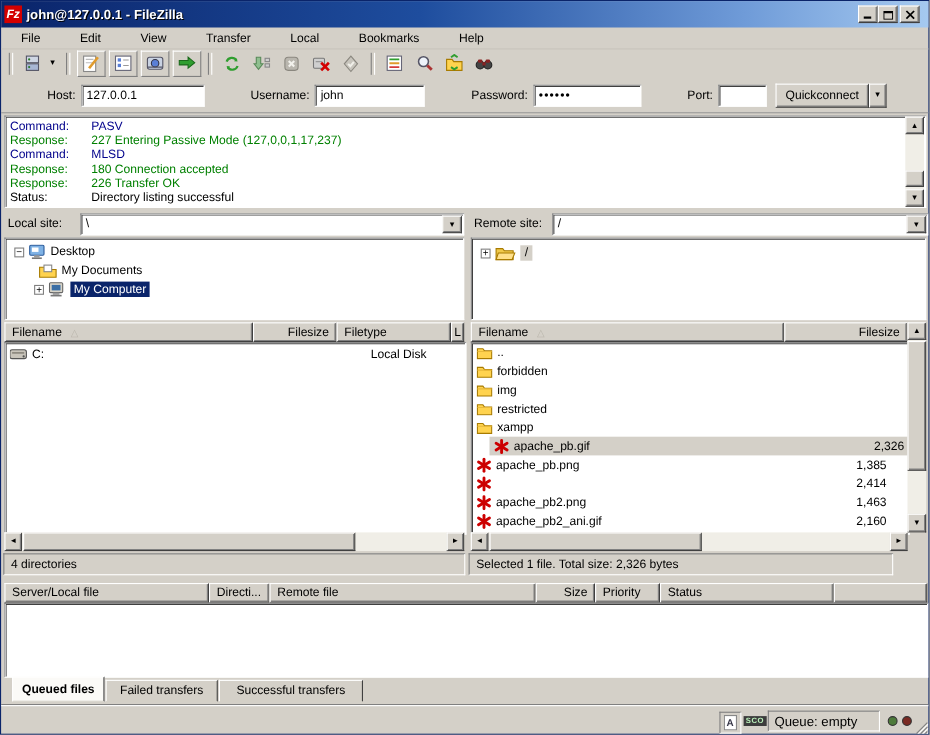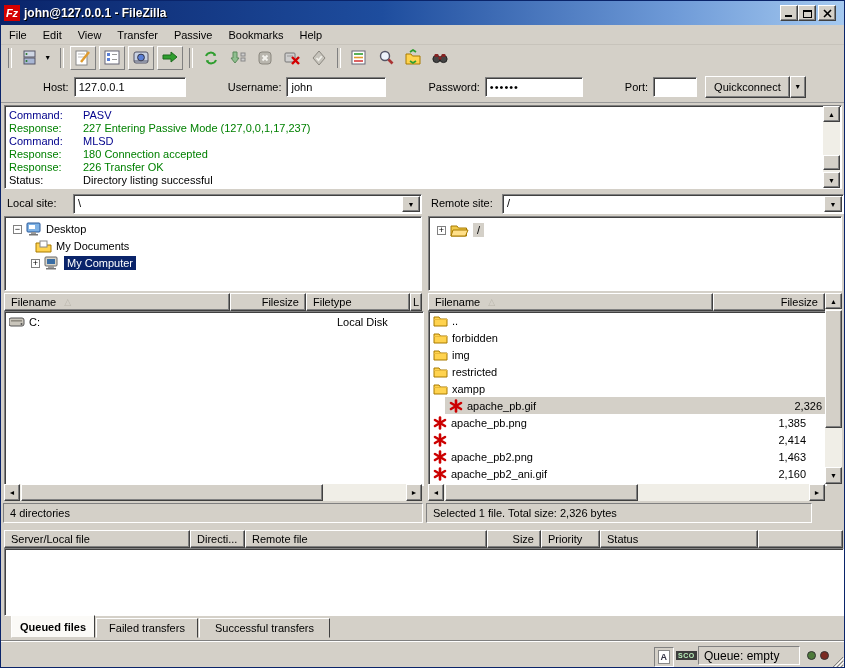--- a/index.html
+++ b/index.html
@@ -12,21 +12,21 @@
   .b-out{border:1px solid;border-color:#ffffff #404040 #404040 #ffffff;box-shadow:inset -1px -1px 0 #808080;background:#d4d0c8;}
   .b-in{border:1px solid;border-color:#808080 #ffffff #ffffff #808080;box-shadow:inset 1px 1px 0 #404040;background:#fff;}
   .b-thin{border:1px solid;border-color:#808080 #ffffff #ffffff #808080;}
   
   .titlebar{left:0;top:0;width:845px;height:24px;background:linear-gradient(90deg,#0a246a 0%,#1e4d9e 45%,#6f9bd8 80%,#a6caf0 100%);display:flex;align-items:center;}
   .fzlogo{width:16px;height:16px;margin:0 4px 0 3px;background:#d40000;color:#fff;font-weight:bold;font-style:italic;font-size:11px;display:flex;align-items:center;justify-content:center;}
   .title-text{color:#fff;font-weight:bold;font-size:12px;text-shadow:1px 1px 0 #000;}
   .winbtn{position:absolute;top:4px;width:16px;height:14px;display:flex;align-items:center;justify-content:center;}
   
   .menubar{left:0;top:24px;width:845px;height:19px;display:flex;align-items:center;border-bottom:1px solid #c7c3bb;}
-  .menu-item{padding:2px 8px;}
+  .menu-item{padding:2px 18px;}
   .toolbar{left:0;top:43px;width:845px;height:27px;display:flex;align-items:center;gap:3px;padding-left:4px;box-sizing:border-box;}
   .tsep{width:2px;height:20px;border-left:1px solid #808080;border-right:1px solid #fff;margin:0 3px;}
   .tbtn{width:24px;height:22px;display:flex;align-items:center;justify-content:center;}
   .tbtn.toggled{border:1px solid;border-color:#fff #808080 #808080 #fff;}
   .tbtn.wide{width:36px;justify-content:space-around;}
   
   .qc{left:0;top:70px;width:845px;height:31px;display:flex;align-items:center;border-bottom:1px solid #999;}
   .qc label{margin:0 5px 0 10px;padding-left:32px;}
   .field{height:20px;box-sizing:border-box;padding:2px 4px;font-size:11px;background:#fff;display:flex;align-items:center;}
   .btn{height:22px;box-sizing:border-box;display:flex;align-items:center;justify-content:center;padding:0 8px;}
@@ -93,21 +93,21 @@
         <line x1="1" y1="1" x2="8" y2="8" stroke="#000" stroke-width="1.6"></line>
         <line x1="8" y1="1" x2="1" y2="8" stroke="#000" stroke-width="1.6"></line>
       </svg>
   </div>
 
   <div class="abs menubar">
     <span class="menu-item">File</span>
     <span class="menu-item">Edit</span>
     <span class="menu-item">View</span>
     <span class="menu-item">Transfer</span>
-    <span class="menu-item">Passive</span>
+    <span class="menu-item">Local</span>
     <span class="menu-item">Bookmarks</span>
     <span class="menu-item">Help</span>
   </div>
 
   <div class="abs toolbar">
     <div class="tsep"></div>
     <div class="tbtn wide">
       <svg width="18" height="18">
           <rect x="3" y="2" width="11" height="6" fill="#cfd6e4" stroke="#556"></rect>
           <rect x="3" y="9" width="11" height="6" fill="#a8b6d4" stroke="#556"></rect>

